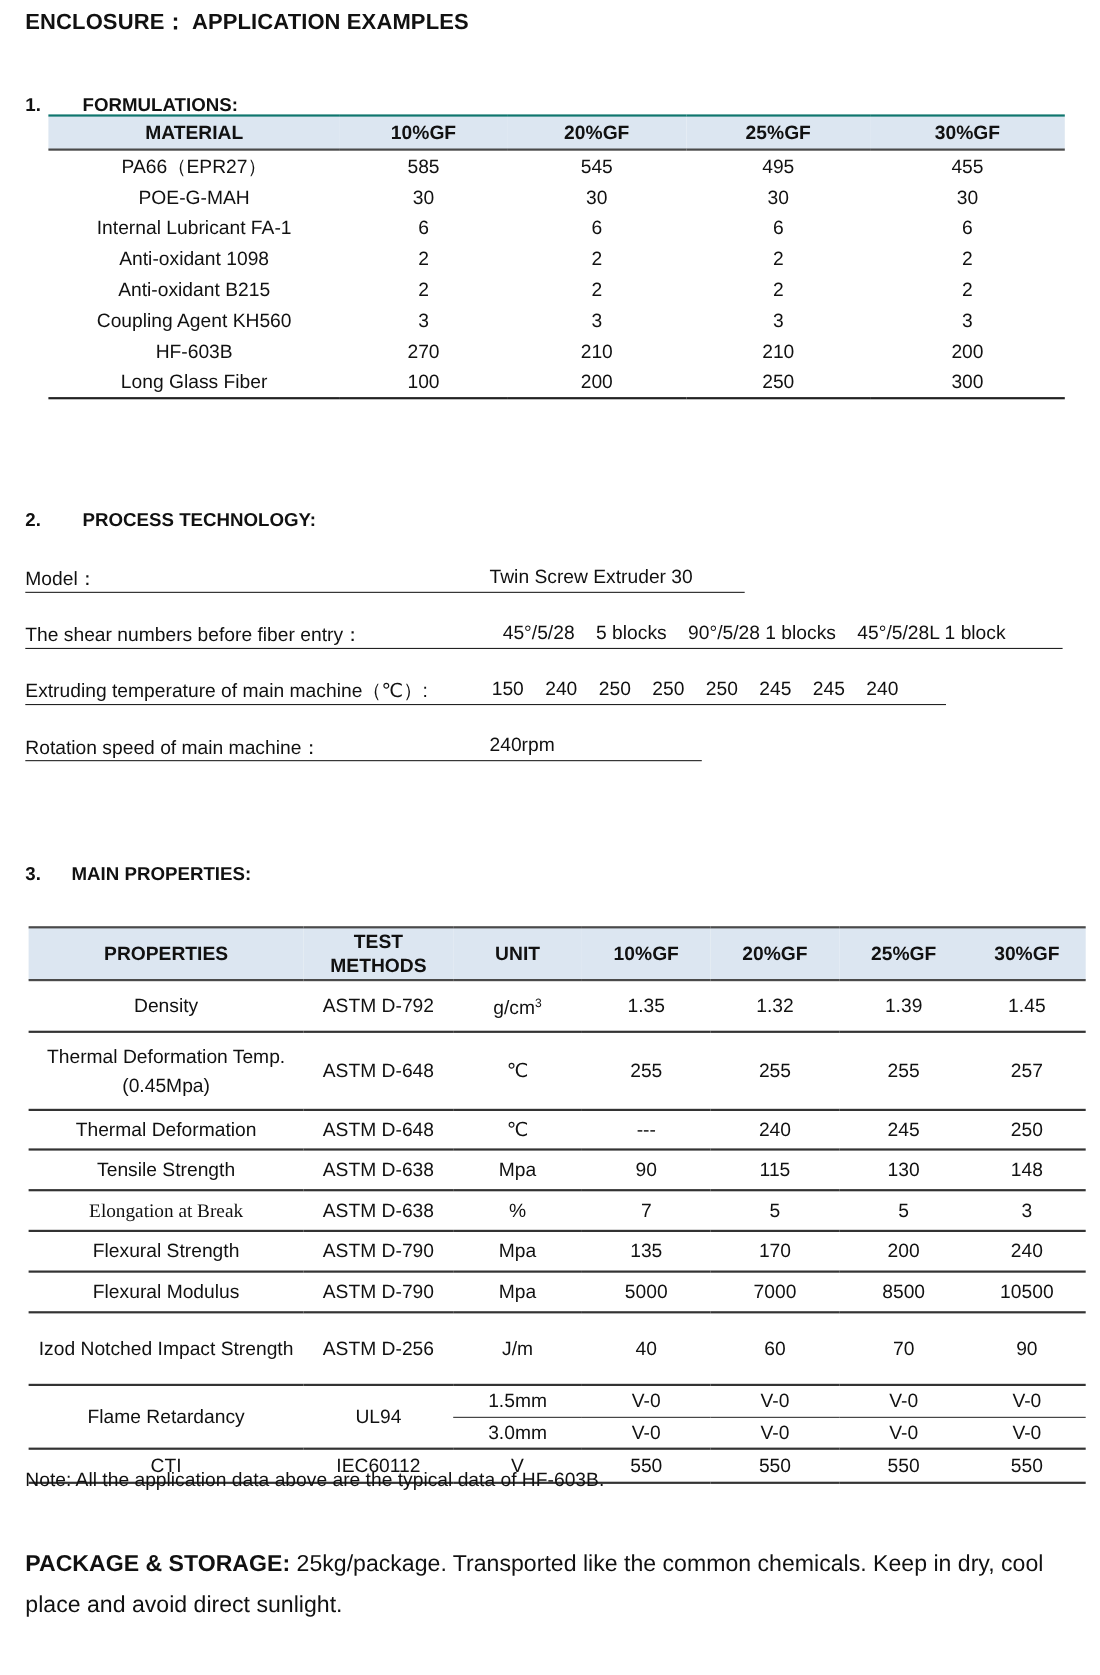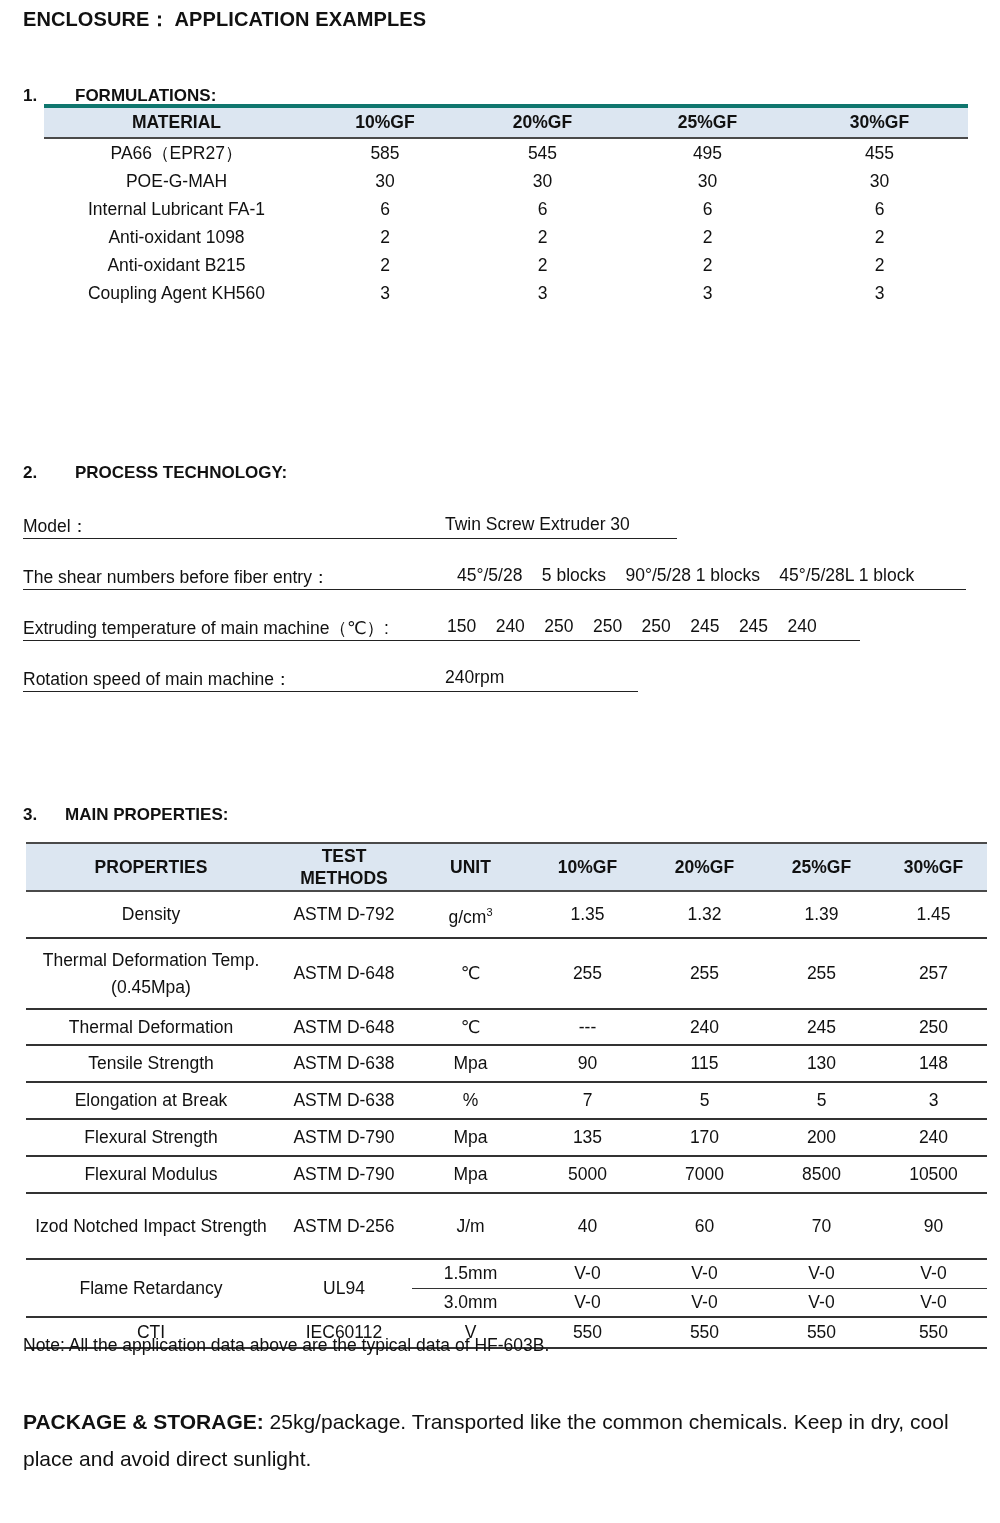--- a/index.html
+++ b/index.html
@@ -11,21 +11,21 @@
   .abs { position: absolute; }
   .title { left: 23px; top: 6px; font-size: 20px; font-weight: bold; letter-spacing: 0.1px; }
   .sec { font-size: 17px; font-weight: bold; }
   .sec .num { display: inline-block; width: 52px; }
   .sec3 .num { width: 42px; }
 
   
   table { border-collapse: collapse; position: absolute; }
   #form-table { left: 44px; top: 104px; width: 924px; font-size: 17.5px; }
   #form-table th { background: #dce6f1; font-weight: bold; height: 29px; padding: 0; text-align: center;
-    border-top: 4px solid #0f766e; border-bottom: 2px solid #4a4a4a; }
+    border-top: 2px solid #0f766e; border-bottom: 2px solid #4a4a4a; }
   #form-table td { text-align: center; height: 28px; padding: 0; }
   #form-table tr.last td { border-bottom: 2px solid #222; }
 
   
   .proc-row { left: 23px; font-size: 17.5px; height: 22px; }
   .proc-label { position: absolute; left: 0; top: 0; white-space: nowrap; text-align: right; }
   .proc-line { position: absolute; left: 0; top: 24px; height: 0; border-top: 1.5px solid #222; }
   .proc-value { position: absolute; top: 0; white-space: pre; }
 
   
@@ -101,20 +101,34 @@
         <td>2</td>
         <td>2</td>
       </tr>
       <tr>
         <td>Coupling Agent KH560</td>
         <td>3</td>
         <td>3</td>
         <td>3</td>
         <td>3</td>
       </tr>
+      <tr>
+        <td>HF-603B</td>
+        <td>270</td>
+        <td>210</td>
+        <td>210</td>
+        <td>200</td>
+      </tr>
+      <tr class="last">
+        <td>Long Glass Fiber</td>
+        <td>100</td>
+        <td>200</td>
+        <td>250</td>
+        <td>300</td>
+      </tr>
     </tbody>
 </table>
 
 <div class="abs sec" style="left:23px; top:463px;">
   <span class="num">2.</span><span>PROCESS TECHNOLOGY:</span>
 </div>
 
 <div class="abs proc-row" style="top:514px;">
   <span class="proc-label">Model：</span>
   <span class="proc-value" style="left:422px;">Twin Screw Extruder 30</span>
@@ -132,21 +146,21 @@
   <span class="proc-value" style="left:424px;">150    240    250    250    250    245    245    240</span>
   <div class="proc-line" style="width:837px;"></div>
 </div>
 
 <div class="abs proc-row" style="top:667px;">
   <span class="proc-label">Rotation speed of main machine：</span>
   <span class="proc-value" style="left:422px;">240rpm</span>
   <div class="proc-line" style="width:615px;"></div>
 </div>
 
-<div class="abs sec sec3" style="left:23px; top:785px;margin-top:20px;">
+<div class="abs sec sec3" style="left:23px; top:785px;">
   <span class="num">3.</span><span>MAIN PROPERTIES:</span>
 </div>
 
 <table id="prop-table">
   <colgroup>
       <col style="width:250px">
       <col style="width:136px">
       <col style="width:117px">
       <col style="width:117px">
       <col style="width:117px">
@@ -195,21 +209,21 @@
       <tr style="height: 37px;">
         <td style="padding: 0px 8px;">Tensile Strength</td>
         <td>ASTM D-638</td>
         <td><span>Mpa</span></td>
         <td>90</td>
         <td>115</td>
         <td>130</td>
         <td>148</td>
       </tr>
       <tr style="height: 37px;">
-        <td style="padding: 0px 8px;">Elongation at Break</td>
+        <td style="padding: 0px 8px; font-family: Liberation Serif, serif;">Elongation at Break</td>
         <td>ASTM D-638</td>
         <td><span>%</span></td>
         <td>7</td>
         <td>5</td>
         <td>5</td>
         <td>3</td>
       </tr>
       <tr style="height: 37px;">
         <td style="padding: 0px 8px;">Flexural Strength</td>
         <td>ASTM D-790</td>

